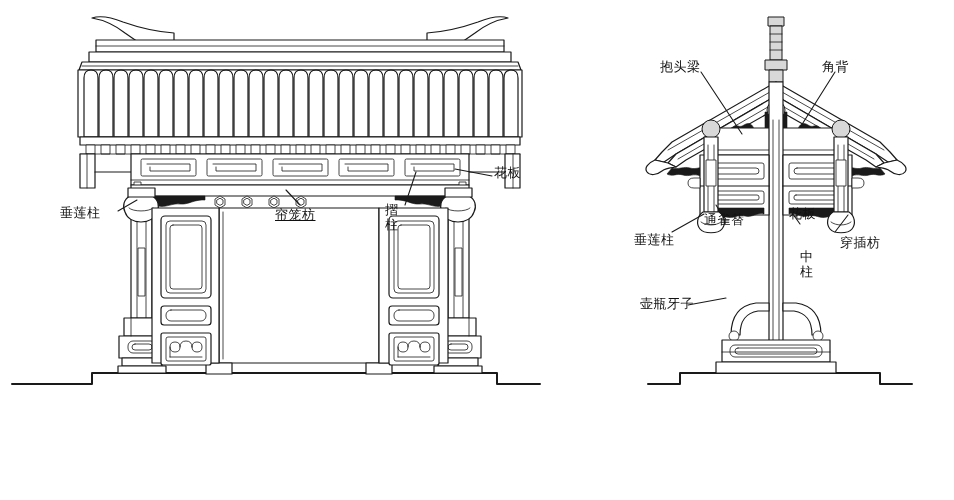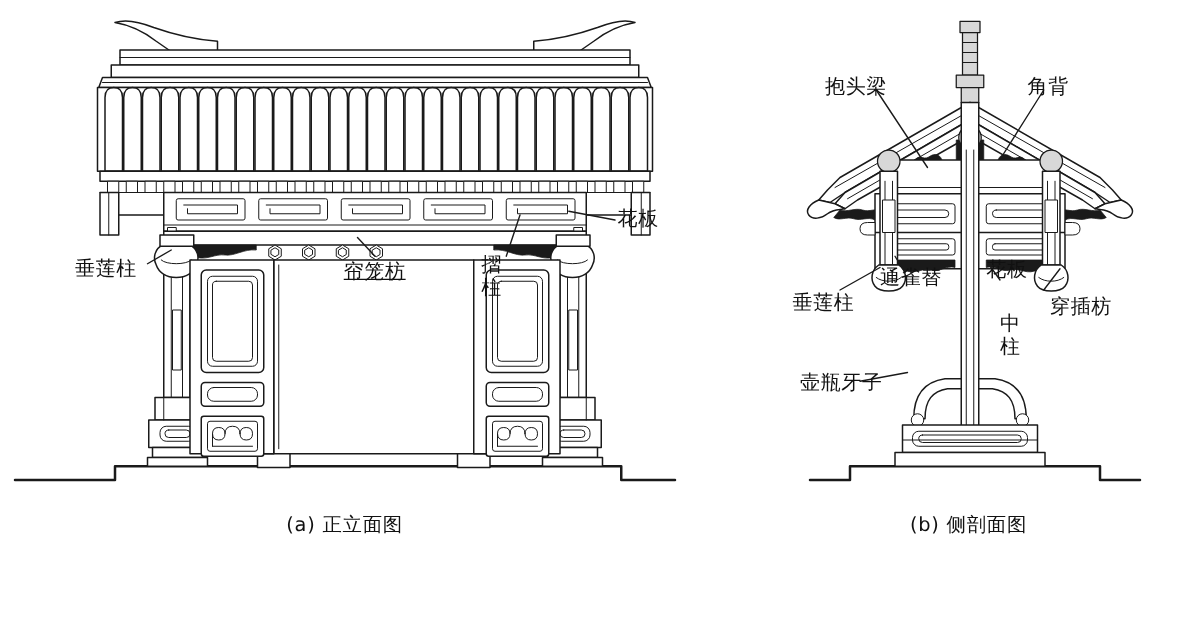--- a/index.html
+++ b/index.html
@@ -35,21 +35,21 @@
   .fw   { fill: #ffffff; stroke: #1a1a1a; stroke-width: 1.2; stroke-linejoin: round; }
   .fw-t { fill: #ffffff; stroke: #1a1a1a; stroke-width: 0.8; stroke-linejoin: round; }
   .fk   { fill: #1a1a1a; stroke: #1a1a1a; stroke-width: 0.6; }
   .fg   { fill: #d8d8d8; stroke: #1a1a1a; stroke-width: 1.0; stroke-linejoin: round; }
   .leader { fill: none; stroke: #1a1a1a; stroke-width: 1.1; stroke-linecap: round; }
 
   
   .lbl {
     position: absolute;
     font-family: "DejaVu Sans", "Liberation Sans", sans-serif;
-    font-size: 16px;
+    font-size: 13px;
     line-height: 1.12;
     color: #111111;
     white-space: nowrap;
     letter-spacing: 0.5px;
   }
   .lbl.vert {
     white-space: normal;
     width: 1.15em;
     letter-spacing: 0;
   }
@@ -487,18 +487,16 @@
   <div class="lbl" style="left:704px; top:213px;">通雀替</div>
 
   <div class="lbl" style="left:789px; top:207px;">花板</div>
 
   <div class="lbl" style="left:812px; top:236px;margin-left:28px;">穿插枋</div>
 
   <div class="lbl vert" style="left:800px; top:250px;">中柱</div>
 
   <div class="lbl" style="left:640px; top:297px;">壶瓶牙子</div>
 
-  <div class="caption" style="left:229px; top:410px;">(a) 正立面图</div>
-
-  <div class="caption" style="left:728px; top:410px;">(b) 侧剖面图</div>
+
 
 
 </div>
 
 </body></html>

